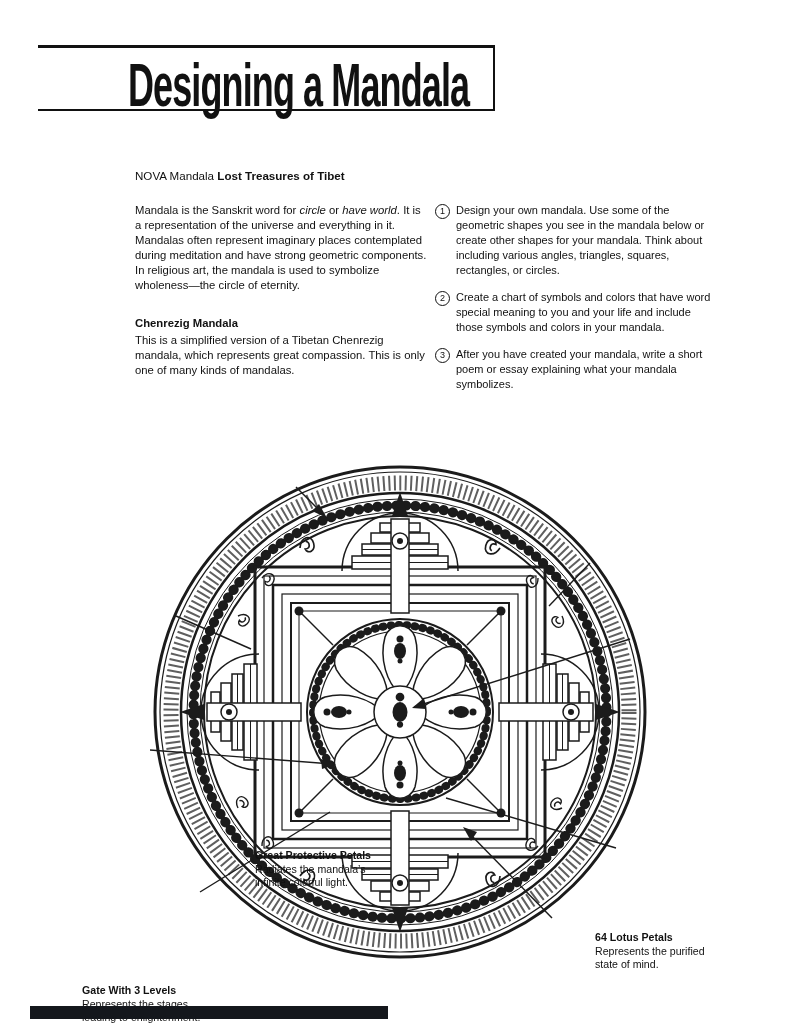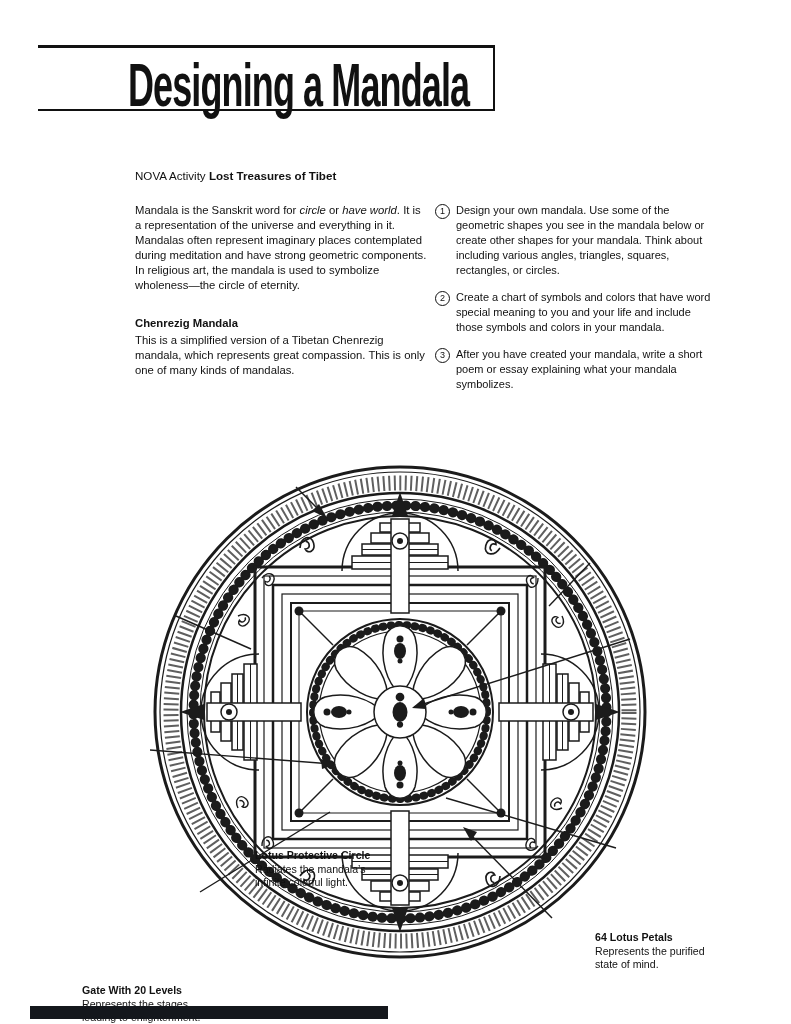--- a/index.html
+++ b/index.html
@@ -44,21 +44,21 @@
 </style>
 </head>
 <body>
 
 <div class="page">
 
   <div class="title-box"></div>
   <h1 class="page-title">Designing a Mandala</h1>
 
   <div class="activity-line">
-    <span>NOVA Activity</span>
+    <span>NOVA Mandala</span>
     <b>Lost Treasures of Tibet</b>
   </div>
 
   <div class="col-left">
     <p><span>Mandala is the Sanskrit word for </span><i>circle</i><span> or </span><i>have world</i><span>. It is a representation of the universe and everything in it. Mandalas often represent imaginary places contemplated during meditation and have strong geometric components. In religious art, the mandala is used to symbolize wholeness—the circle of eternity.</span></p>
   </div>
 
   <h3 class="sec-head chenrezig-head">Chenrezig Mandala</h3>
   <p class="chenrezig-body" style="margin:0">This is a simplified version of a Tibetan Chenrezig mandala, which represents great compassion. This is only one of many kinds of mandalas.</p>
 
@@ -185,28 +185,28 @@
         <line x1="150" y1="330" x2="332" y2="344" fill="none"></line>
         <polygon points="336,344.5 321,339 322,349" stroke="none"></polygon>
         <line x1="616" y1="428" x2="446" y2="378" fill="none"></line>
         <line x1="200" y1="472" x2="330" y2="392" fill="none"></line>
         <line x1="552" y1="498" x2="466" y2="410" fill="none"></line>
         <polygon points="463,407 477,412 471,421" stroke="none"></polygon>
       </g>
     </svg>
 
     <div class="callout c1">
-      <b>Lotus Protective Circle</b>
+      <b>Great Protective Petals</b>
       <div>Radiates the mandala’s infinite colorful light.</div>
     </div>
     <div class="callout c2">
       <b>64 Lotus Petals</b>
       <div>Represents the purified state of mind.</div>
     </div>
     <div class="callout c3">
-      <b>Gate With 20 Levels</b>
+      <b>Gate With 3 Levels</b>
       <div>Represents the stages leading to enlightenment.</div>
     </div>
 
   </div>
 
   <div class="footer-bar"></div>
 </div>
 
 </body></html>

